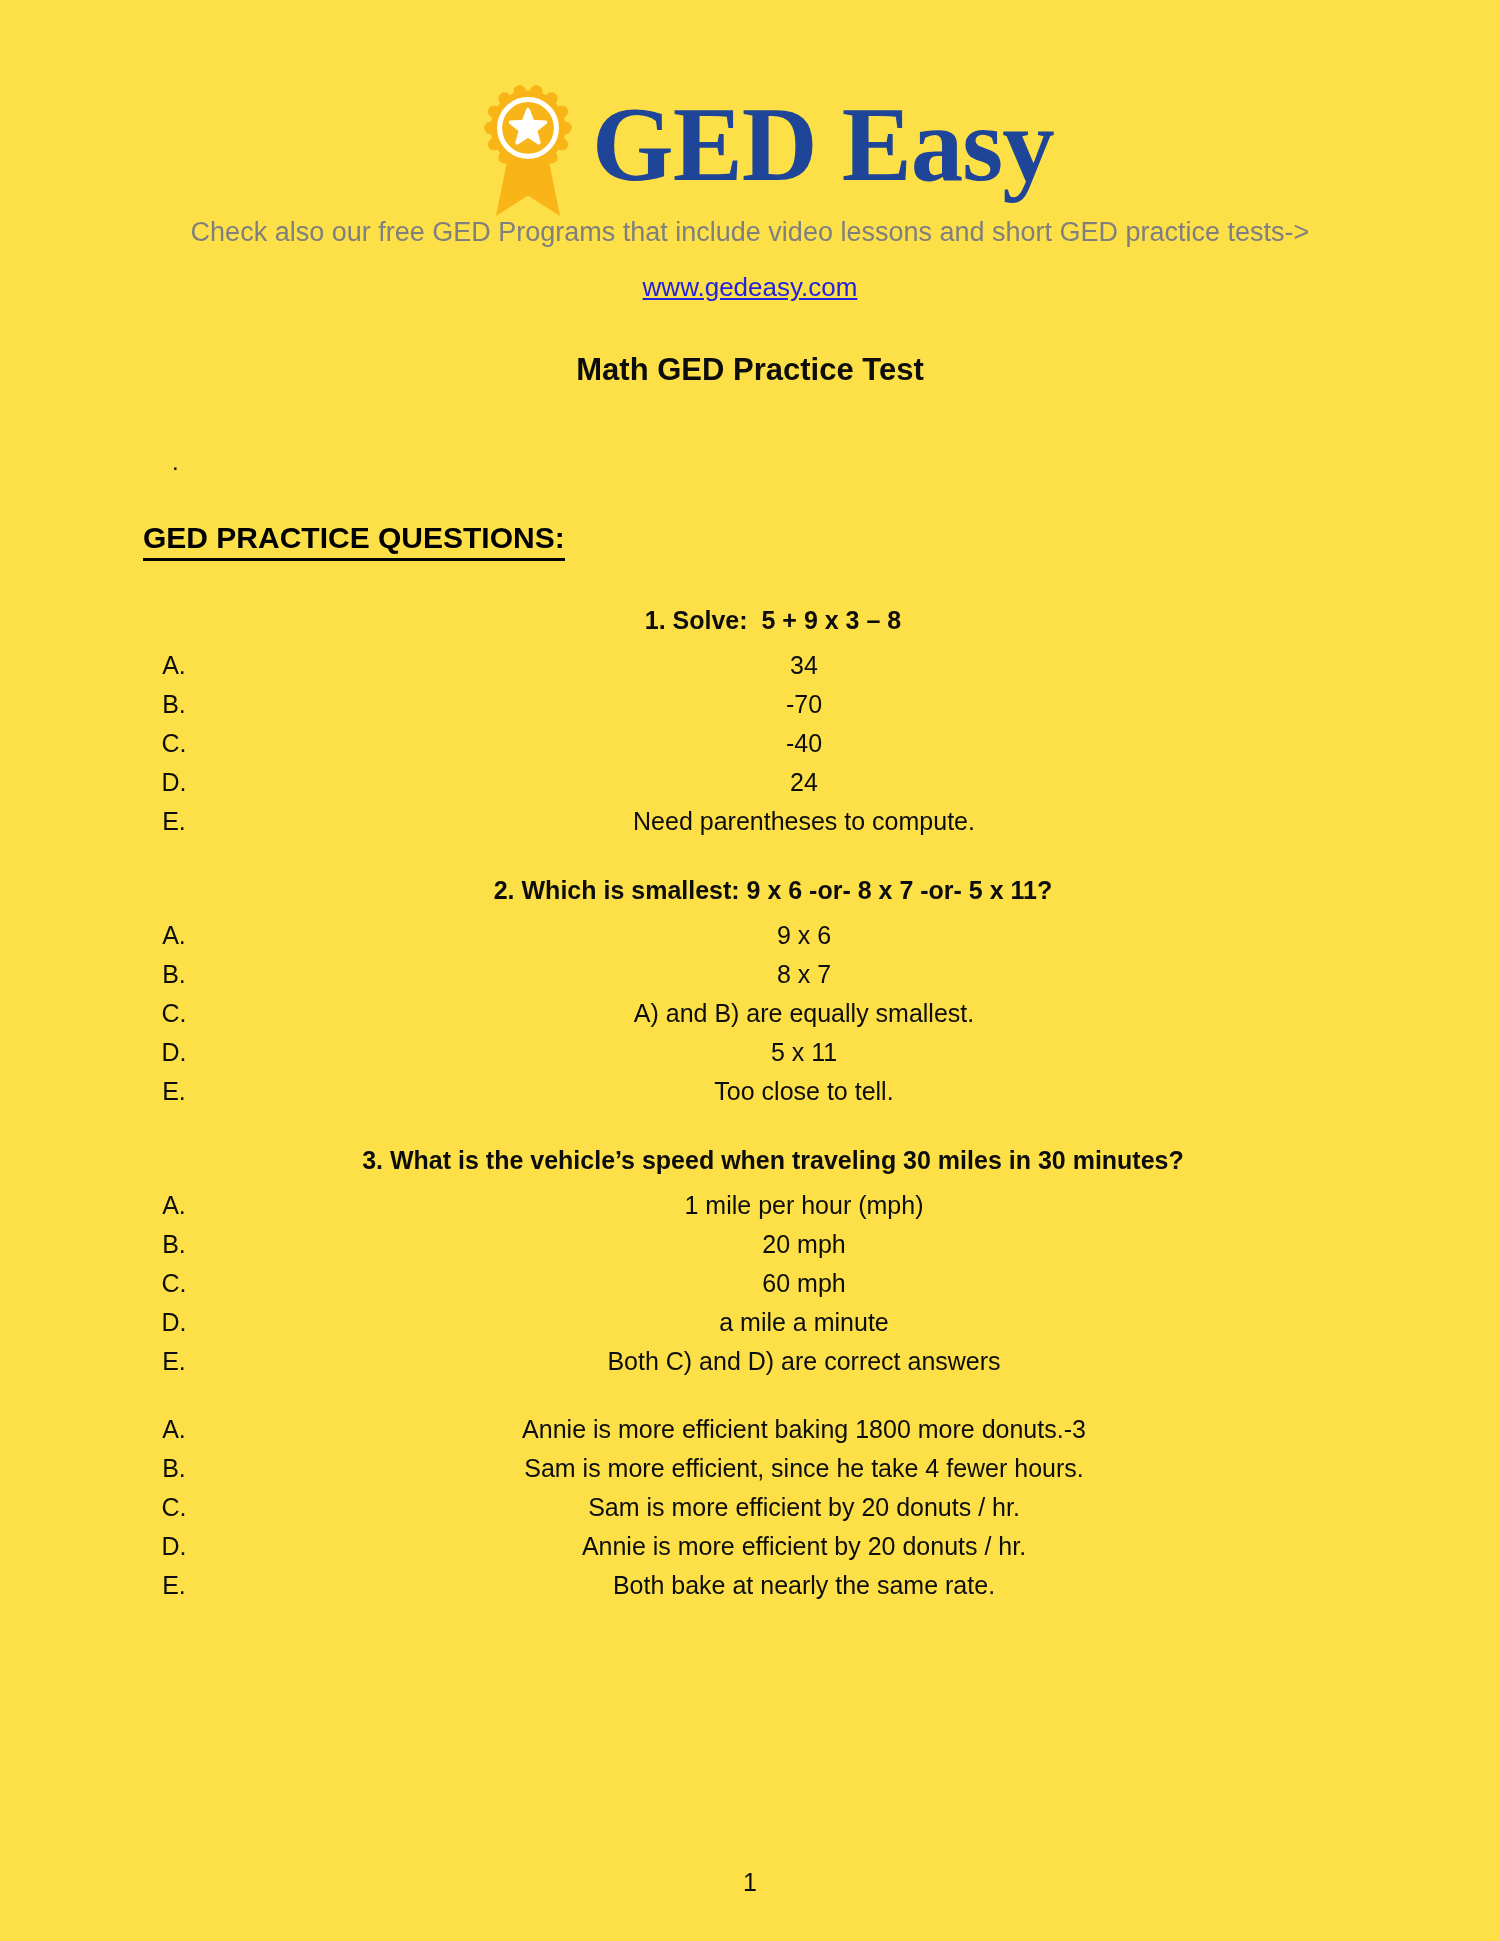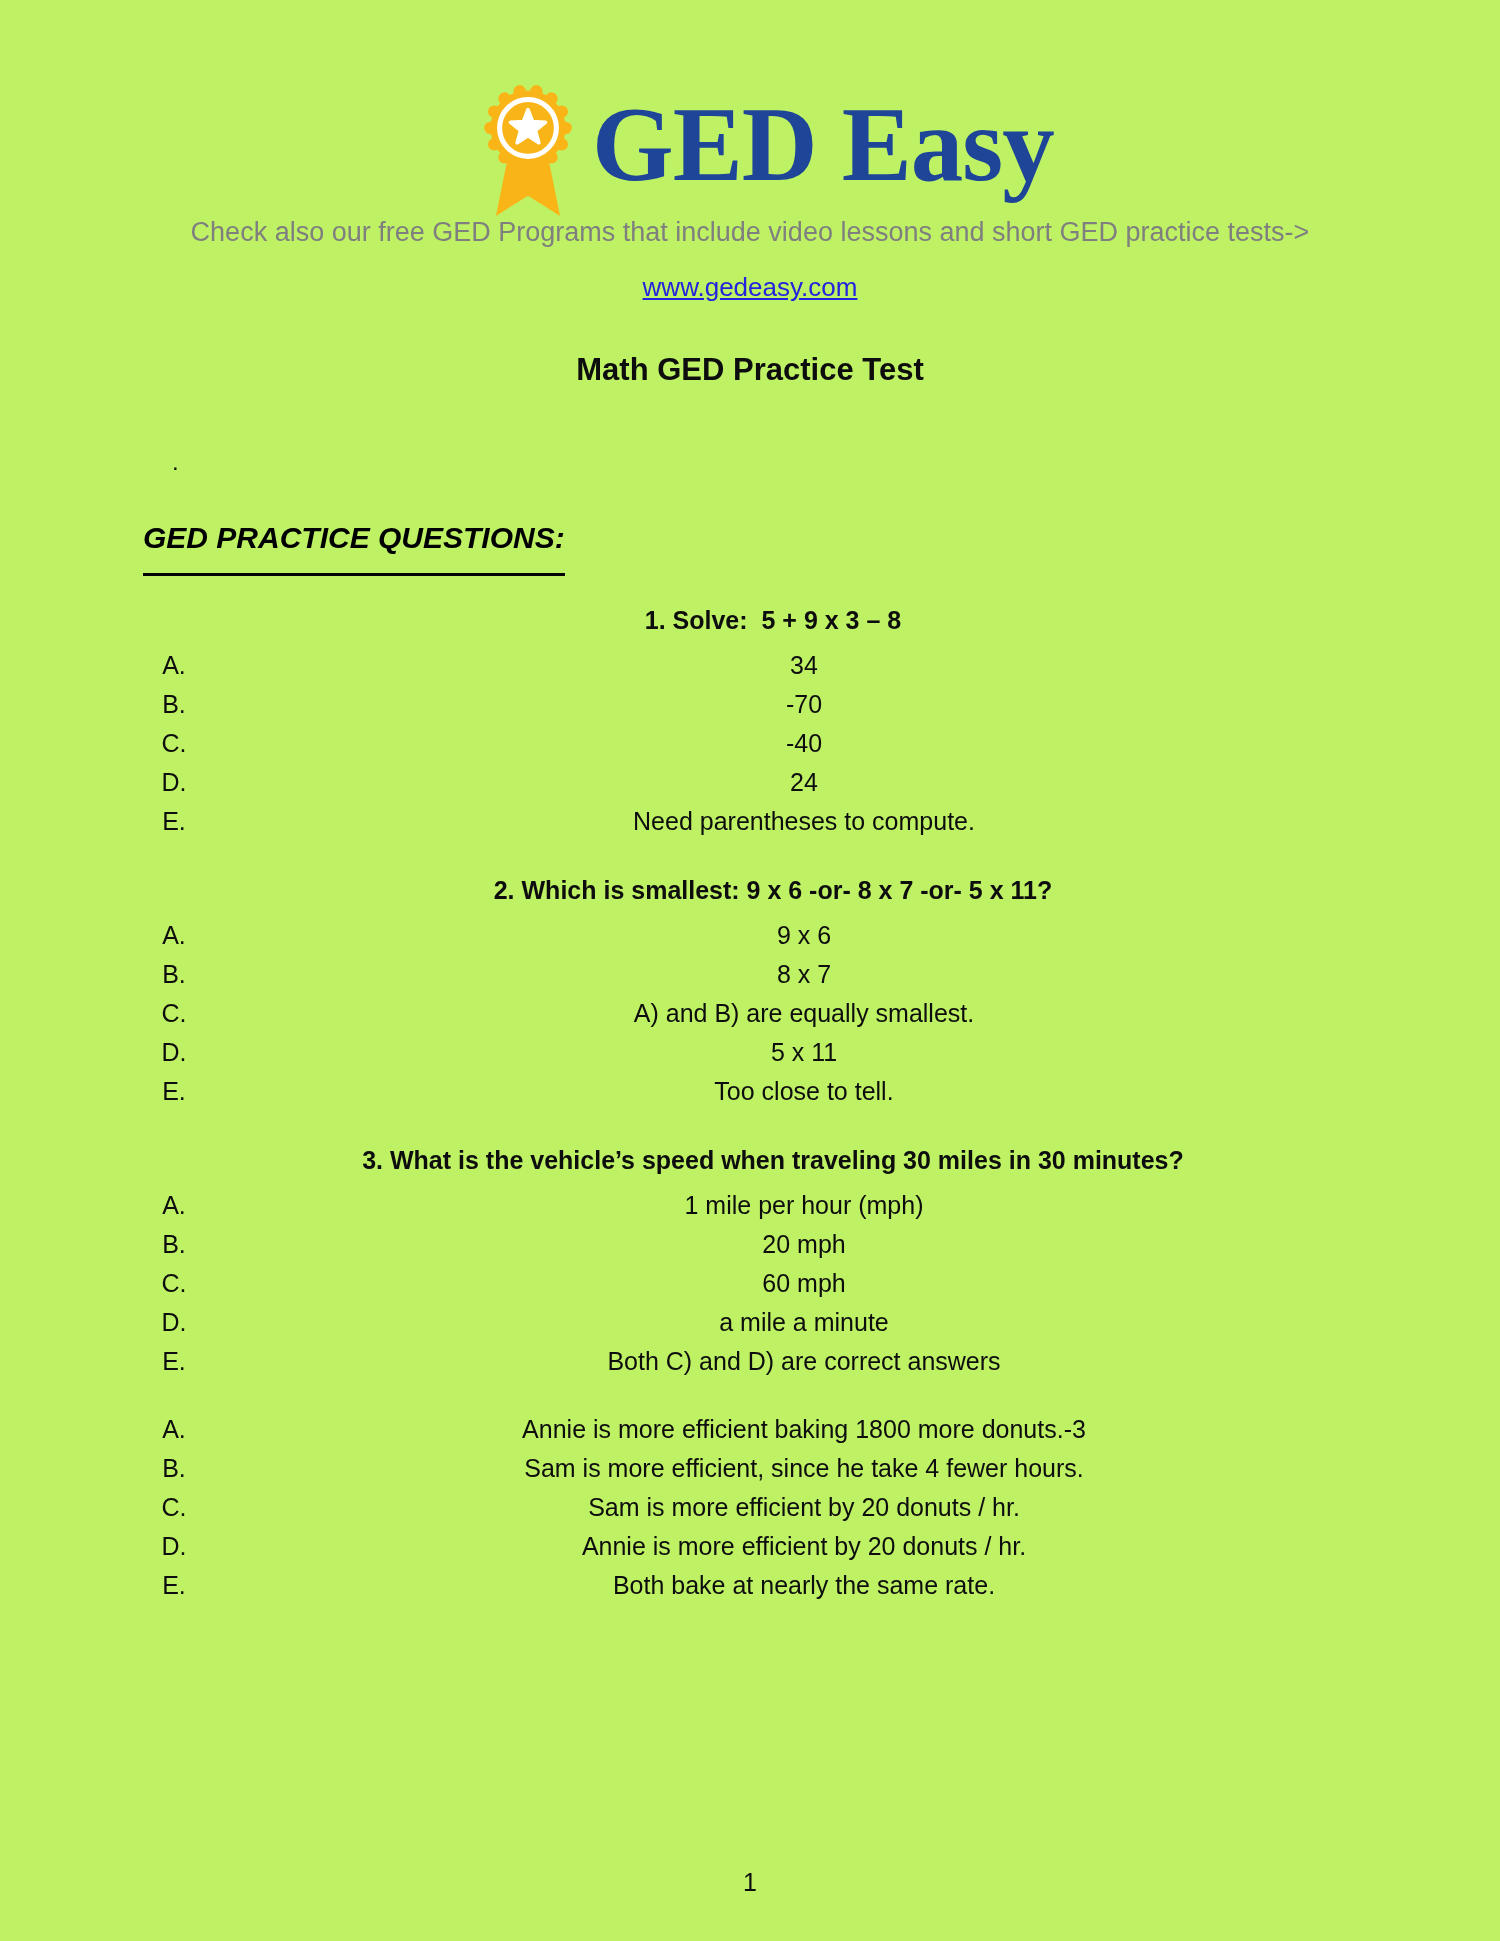--- a/index.html
+++ b/index.html
@@ -4,21 +4,21 @@
 <style>
   html,body { margin:0; padding:0; }
   body {
     width:1500px; height:1941px;
     background:#ffffff;
     font-family:"Liberation Sans","DejaVu Sans",sans-serif;
     color:#161616;
     position:relative;
     overflow:hidden;
   }
-  .page { position:absolute; inset:0; background:#bef264; }
+  .page { position:absolute; inset:0; background:#fde047; }
 
   
   .medal { position:absolute; left:473px; top:84px; width:110px; height:142px; }
   .brand {
     position:absolute; left:592px; top:92px;
     font-family:"Liberation Serif","DejaVu Serif",serif;
     font-weight:bold; font-size:105px; line-height:105px;
     color:#1E4598; letter-spacing:-1px; white-space:pre;
   }
   .tagline {
@@ -38,21 +38,21 @@
     text-align:center; font-size:24px; line-height:29px; color:#0d0d0d;
   }
   .stray-dot { position:absolute; left:172px; top:448px; font-size:24px; color:#0d0d0d; }
 
   .section-heading {
     position:absolute; left:143px; top:521px;
     font-weight:bold; font-size:30px; color:#000;
     letter-spacing:0px;
   }
   .section-heading span {
-    display:inline-block; border-bottom:3px solid #000; padding-bottom:18px;font-style:italic;
+    display:inline-block; border-bottom:3px solid #000; padding-bottom:3px;
   }
 
   
   .questions { position:absolute; left:143px; top:600px; width:1260px;text-align:center; }
   .question + .question { margin-top:29px; }
   .q-title {
     font-weight:bold; font-size:25px; line-height:40px;
     color:#0d0d0d; white-space:pre-wrap;
   }
   .q-options { margin-top:6px; }

